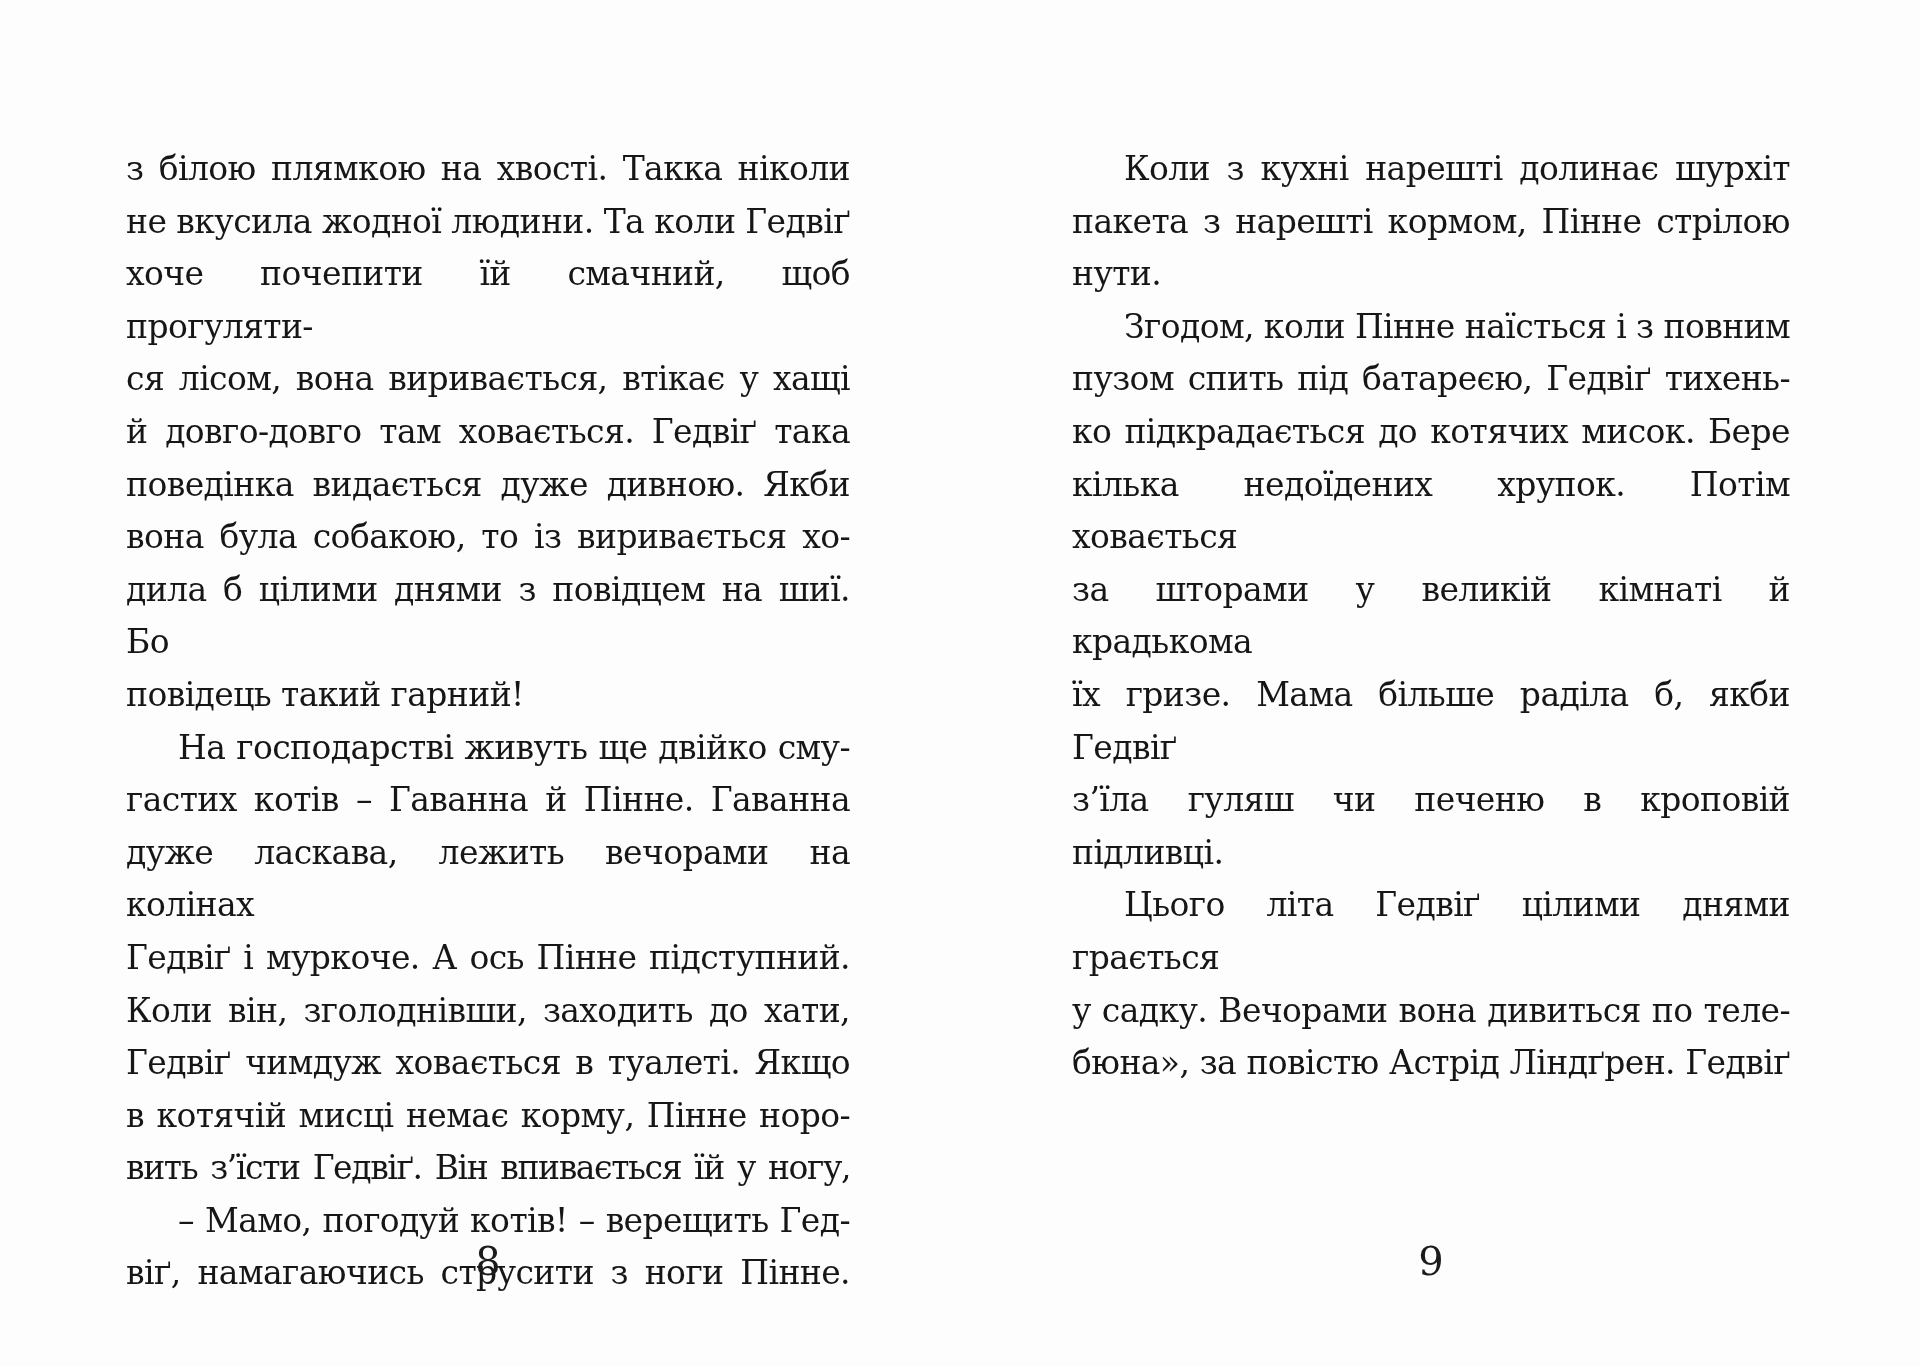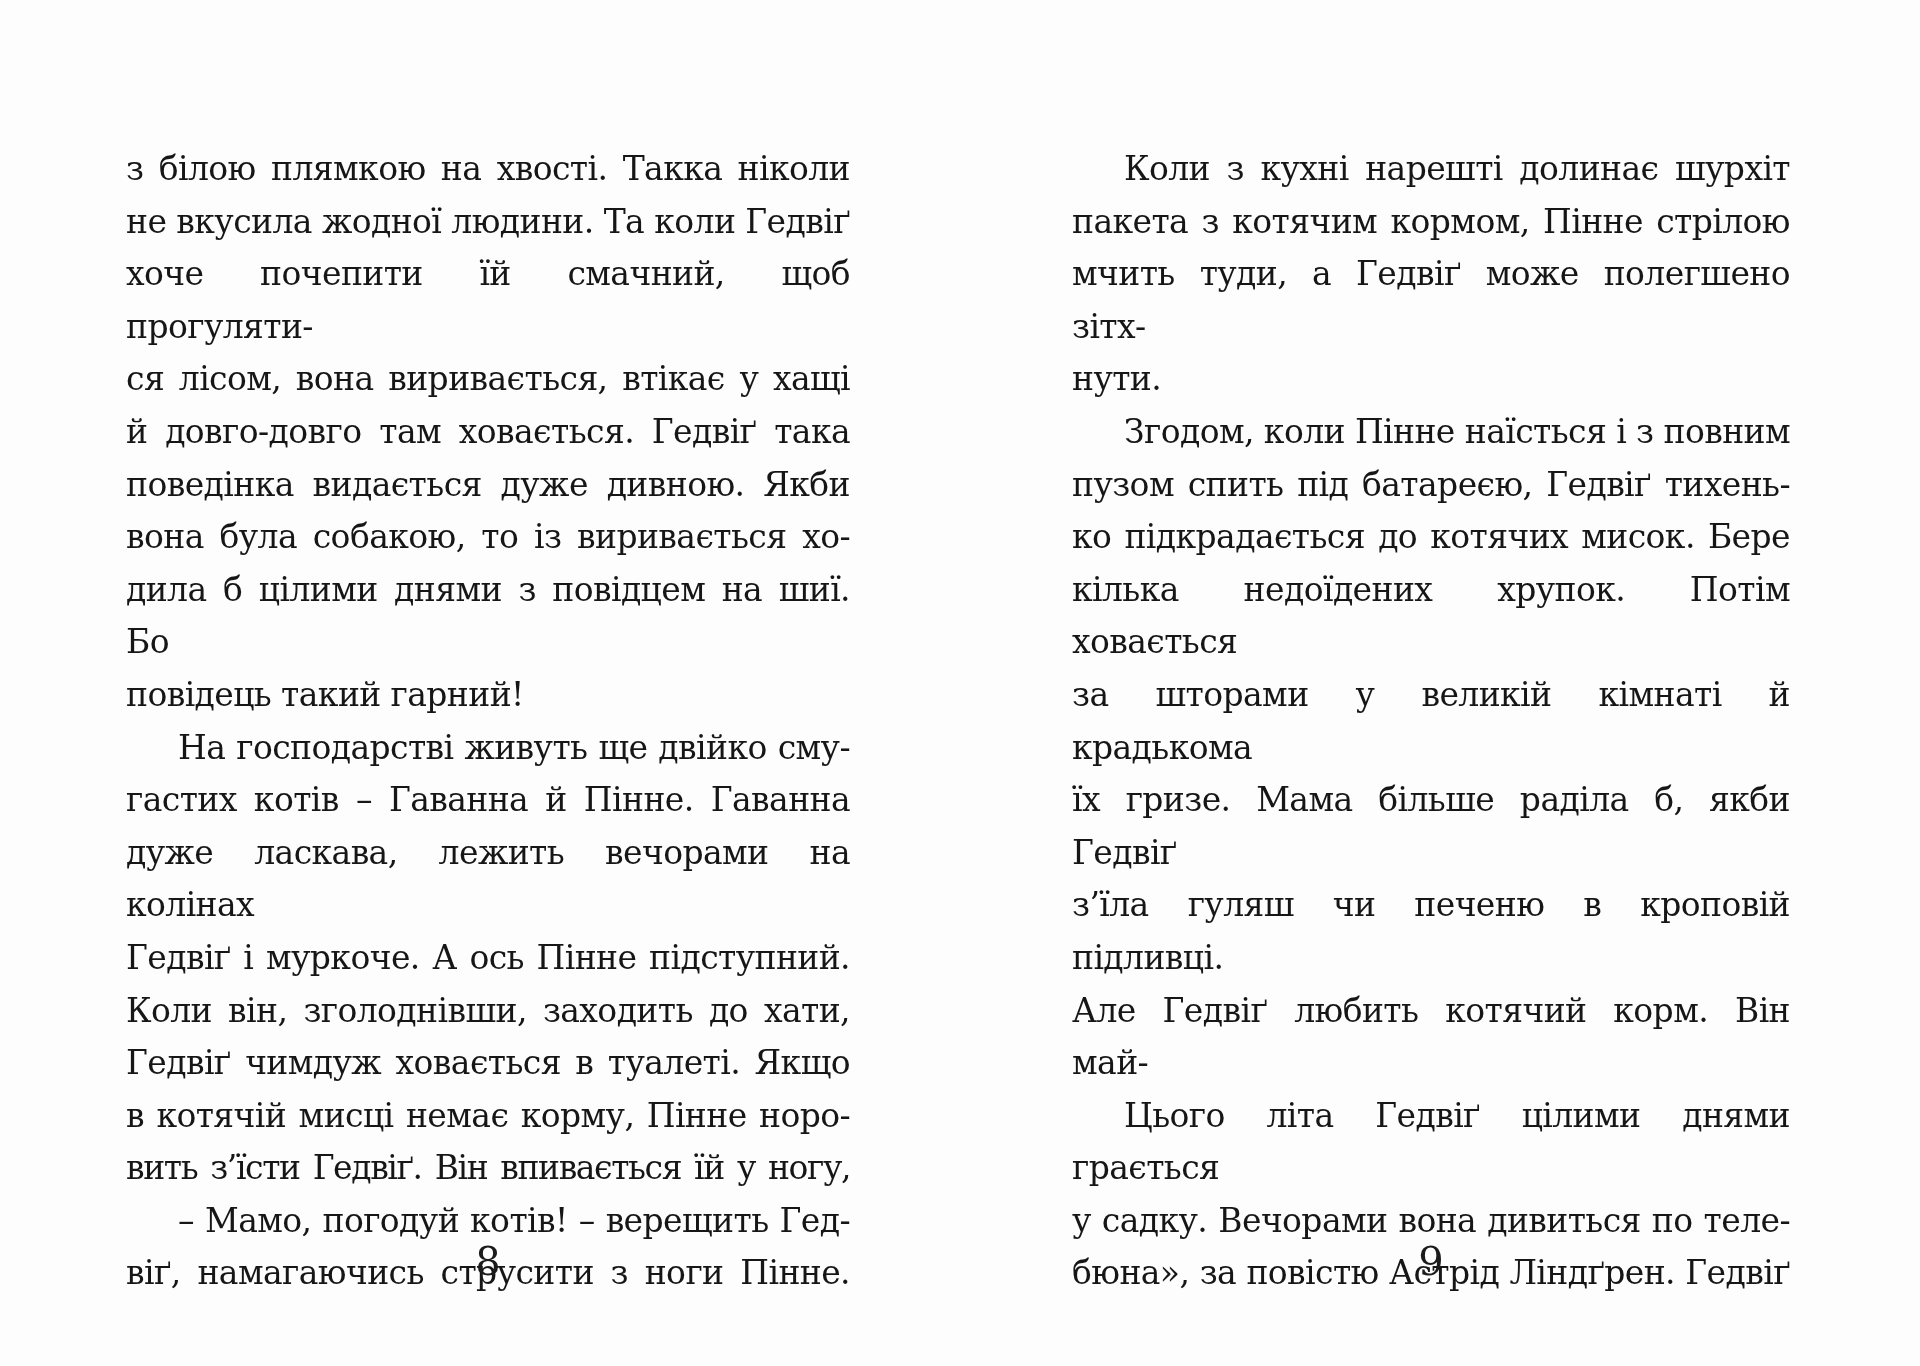--- a/index.html
+++ b/index.html
@@ -71,31 +71,29 @@
       <div class="line">Коли він, зголоднівши, заходить до хати,</div>
       <div class="line">Гедвіґ чимдуж ховається в туалеті. Якщо</div>
       <div class="line">в котячій мисці немає корму, Пінне норо-</div>
       <div class="line tight">вить з’їсти Гедвіґ. Він впивається їй у ногу,</div>
       <div class="line indent">– Мамо, погодуй котів! – верещить Гед-</div>
       <div class="line">віґ, намагаючись струсити з ноги Пінне.</div>
     </div>
 
   <div class="page-text right" id="right-page-text">
       <div class="line indent">Коли з кухні нарешті долинає шурхіт</div>
-      <div class="line">пакета з котячим кормом, Пінне стрілою</div>
-      <div class="line">мчить туди, а Гедвіґ може полегшено зітх-</div>
+      <div class="line">пакета з нарешті кормом, Пінне стрілою</div>
       <div class="line short">нути.</div>
       <div class="line indent">Згодом, коли Пінне наїсться і з повним</div>
       <div class="line">пузом спить під батареєю, Гедвіґ тихень-</div>
       <div class="line">ко підкрадається до котячих мисок. Бере</div>
       <div class="line">кілька недоїдених хрупок. Потім ховається</div>
       <div class="line">за шторами у великій кімнаті й крадькома</div>
       <div class="line">їх гризе. Мама більше раділа б, якби Гедвіґ</div>
       <div class="line">з’їла гуляш чи печеню в кроповій підливці.</div>
-      <div class="line">Але Гедвіґ любить котячий корм. Він май-</div>
       <div class="line indent">Цього літа Гедвіґ цілими днями грається</div>
       <div class="line">у садку. Вечорами вона дивиться по теле-</div>
       <div class="line">бюна», за повістю Астрід Ліндґрен. Гедвіґ</div>
     </div>
 
   <div class="pagenum left">8</div>
 
   <div class="pagenum right">9</div>
 
 </div>

